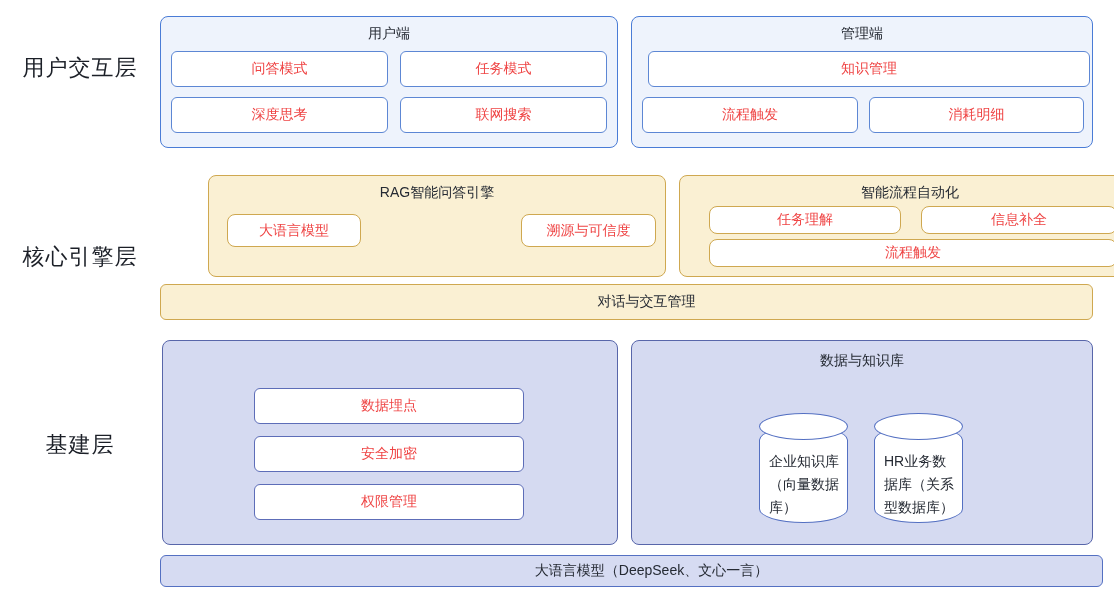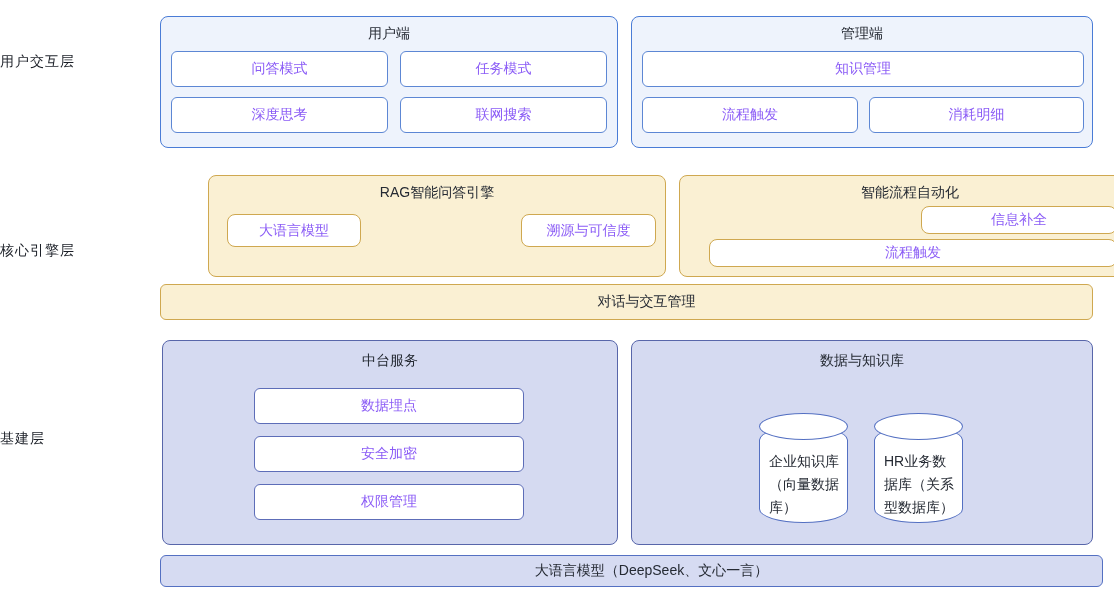--- a/index.html
+++ b/index.html
@@ -1,32 +1,32 @@
 <!DOCTYPE html>
 <html style="--blue_fill: #eef3fc; --blue_border: #4a7cd6; --blue_box_border: #5d87d4; --yellow_fill: #faf0d3; --yellow_border: #cfa850; --purple_fill: #d5daf1; --purple_border: #5866aa; --purple_box_border: #5d6db8; --cylinder_border: #5470c2; --lavender_bar_fill: #d6dbf2;"><head>
 <meta charset="utf-8">
 <style>
   html,body{margin:0;padding:0;background:#ffffff;}
   .canvas{
     position:relative;width:1114px;height:600px;background:#fff;overflow:hidden;
     font-family:"Liberation Sans","DejaVu Sans",sans-serif;color:#252a33;
   }
   .layer-label{
-    position:absolute;left:0;width:160px;text-align:left;
-    font-size:14px;color:#1b1f27;letter-spacing:1px;
+    position:absolute;left:0;width:160px;text-align:center;
+    font-size:22px;color:#1b1f27;letter-spacing:1px;
   }
   .panel{position:absolute;border-radius:8px;box-sizing:border-box;}
   .panel.blue{background:var(--blue_fill,#eef3fc);border:1.5px solid var(--blue_border,#4a7cd6);padding-left:36px;}
   .panel.yellow{background:var(--yellow_fill,#faf0d3);border:1.5px solid var(--yellow_border,#cfa850);margin-left:48px;}
   .panel.purple{background:var(--purple_fill,#d5daf1);border:1.5px solid var(--purple_border,#5866aa);}
   .panel-title{position:absolute;top:8px;left:0;right:0;text-align:center;font-size:14px;color:#252a33;}
   .purple .panel-title{top:11px;}
   .box{
     position:absolute;background:#ffffff;box-sizing:border-box;border-radius:6px;
-    display:flex;align-items:center;justify-content:center;font-size:14px;color:#8b5cf6;
+    display:flex;align-items:center;justify-content:center;font-size:14px;color:#ef4444;
   }
   .box.b-blue{border:1.5px solid var(--blue_box_border,#5d87d4);}
   .box.b-yellow{border:1.5px solid var(--yellow_border,#cfa850);border-radius:8px;}
   .box.b-purple{border:1.5px solid var(--purple_box_border,#5d6db8);}
   .bar{
     position:absolute;box-sizing:border-box;border-radius:6px;
     display:flex;align-items:center;justify-content:center;font-size:14px;color:#252a33;padding-left:40px;
   }
   .bar.yellow{background:var(--yellow_fill,#faf0d3);border:1.5px solid var(--yellow_border,#cfa850);}
   .bar.purple{background:var(--lavender_bar_fill,#d6dbf2);border:1.5px solid var(--cylinder_border,#5470c2);}
@@ -56,41 +56,41 @@
   <section class="panel blue" style="left:160px;top:16px;width:458px;height:132px">
     <div class="panel-title">用户端</div>
     <div class="box b-blue" style="left:10px;top:34px;width:217px;height:36px">问答模式</div>
     <div class="box b-blue" style="left:239px;top:34px;width:207px;height:36px">任务模式</div>
     <div class="box b-blue" style="left:239px;top:80px;width:207px;height:36px">联网搜索</div>
     <div class="box b-blue" style="left:10px;top:80px;width:217px;height:36px">深度思考</div>
   </section>
 
   <section class="panel blue" style="left:631px;top:16px;width:462px;height:132px">
     <div class="panel-title">管理端</div>
-    <div class="box b-blue" style="left:10px;top:34px;width:442px;height:36px">知识管理</div>
+    <div class="box b-blue" style="left:16px;top:34px;width:442px;height:36px">知识管理</div>
     <div class="box b-blue" style="left:10px;top:80px;width:216px;height:36px">流程触发</div>
     <div class="box b-blue" style="left:237px;top:80px;width:215px;height:36px">消耗明细</div>
   </section>
 
   <section class="panel yellow" style="left:160px;top:175px;width:458px;height:102px">
     <div class="panel-title">RAG智能问答引擎</div>
     <div class="box b-yellow" style="left:18px;top:38px;width:134px;height:33px">大语言模型</div>
     <div class="box b-yellow" style="left:312px;top:38px;width:135px;height:33px">溯源与可信度</div>
   </section>
 
   <section class="panel yellow" style="left:631px;top:175px;width:462px;height:102px">
     <div class="panel-title">智能流程自动化</div>
+    <div class="box b-yellow" style="left:29px;top:30px;width:192px;height:28px">任务理解</div>
     <div class="box b-yellow" style="left:241px;top:30px;width:196px;height:28px">信息补全</div>
     <div class="box b-yellow" style="left:29px;top:63px;width:408px;height:28px">流程触发</div>
   </section>
 
   <div class="bar yellow" style="left:160px;top:284px;width:933px;height:36px">对话与交互管理</div>
 
   <section class="panel purple" style="left:162px;top:340px;width:456px;height:205px">
-    <div class="panel-title">中台服务</div>
     <div class="box b-purple" style="left:91px;top:47px;width:270px;height:36px">数据埋点</div>
     <div class="box b-purple" style="left:91px;top:95px;width:270px;height:36px">安全加密</div>
     <div class="box b-purple" style="left:91px;top:143px;width:270px;height:36px">权限管理</div>
   </section>
 
   <section class="panel purple" style="left:631px;top:340px;width:462px;height:205px">
     <div class="panel-title">数据与知识库</div>
     <div class="cylinder" style="left:242px;top:72px">
       <div class="cyl-body"></div>
       <div class="cyl-top"></div>

